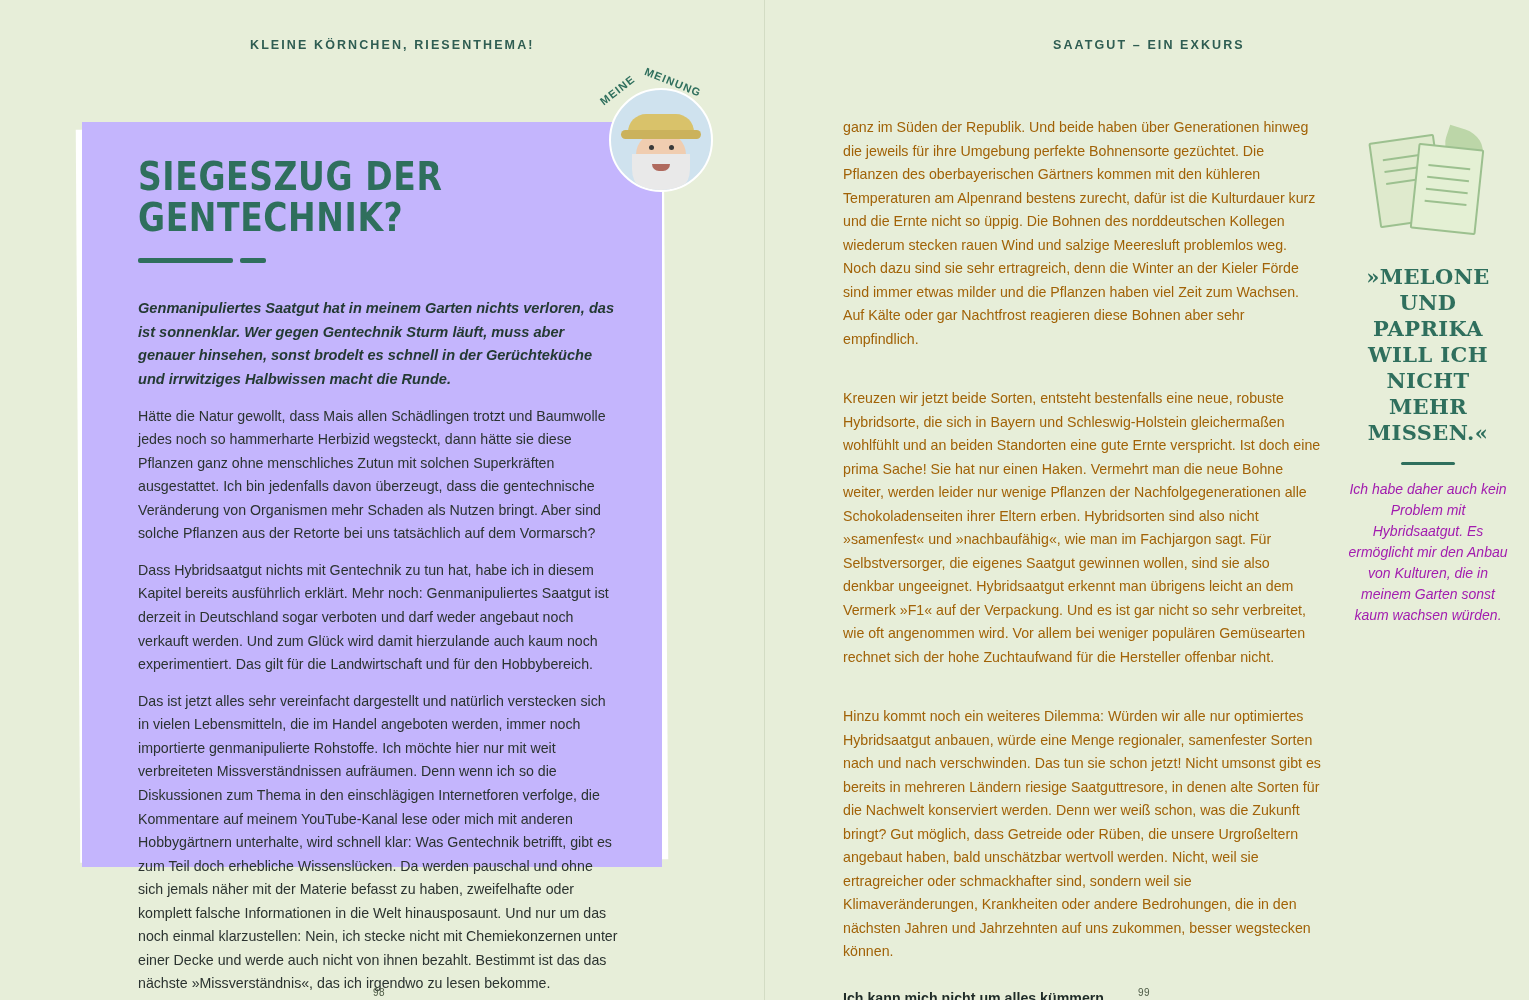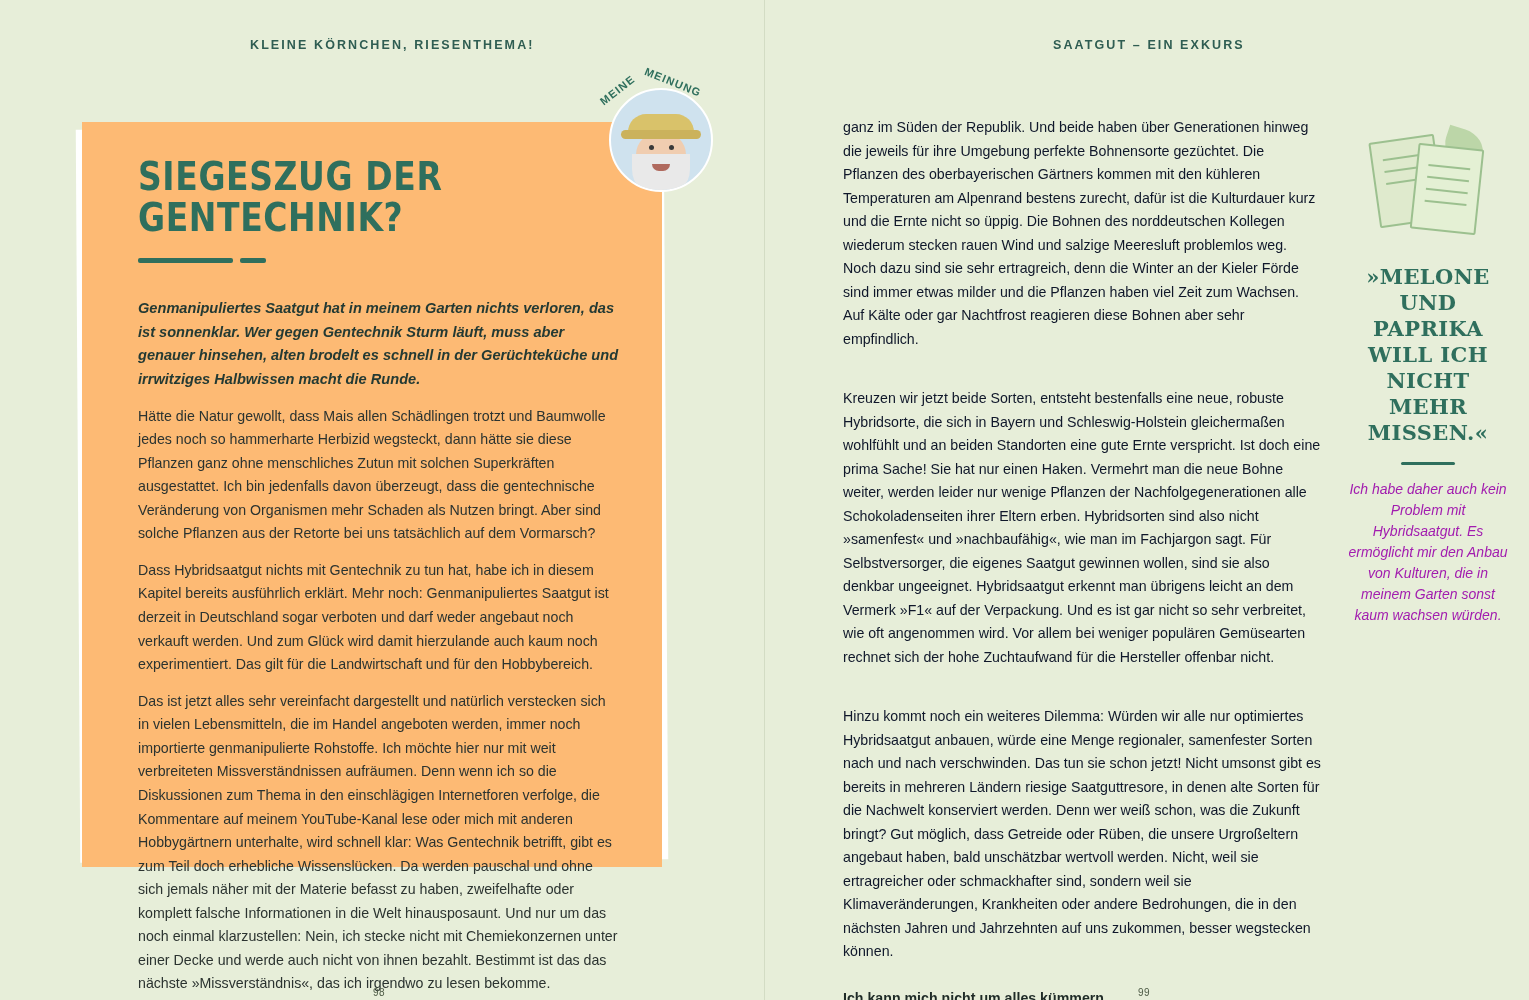--- a/index.html
+++ b/index.html
@@ -52,21 +52,21 @@
   .folio.left  { left: 373px; }
   .folio.right { left: 1138px; }
 
   
   .card {
     position: absolute;
     left: 82px;
     top: 122px;
     width: 580px;
     height: 745px;
-    background: #fdba74;
+    background: #c4b5fd;
     box-shadow: 0 0 0 0 rgba(0,0,0,0);
   }
   .card::before {
     
     content: "";
     position: absolute;
     left: -4px;
     top: 6px;
     width: 588px;
     height: 733px;
@@ -224,21 +224,21 @@
   .rightcol {
     position: absolute;
     left: 843px;
     top: 116px;
     width: 478px;
   }
   .rightcol p {
     margin: 0;
     font-size: 14.2px;
     line-height: 1.655;
-    color: #0f172a;
+    color: #a16207;
   }
   .rightcol p + p { margin-top: 36px; }
   .rightcol h3 {
     margin: 26px 0 1px 0;
     font-size: 14.2px;
     font-weight: 700;
     color: #1f2b27;
   }
   .rightcol h3.first { margin-top: 28px; }
 
@@ -323,21 +323,21 @@
 
   <div class="card">
     <div class="card-inner">
       <h1 class="title">Siegeszug der Gentechnik?</h1>
 
       <div class="rule-wrap">
         <div class="seg1"></div>
         <div class="seg2"></div>
       </div>
 
-      <p class="lead">Genmanipuliertes Saatgut hat in meinem Garten nichts verloren, das ist sonnenklar. Wer gegen Gentechnik Sturm läuft, muss aber genauer hinsehen, alten brodelt es schnell in der Gerüchteküche und irrwitziges Halbwissen macht die Runde.</p>
+      <p class="lead">Genmanipuliertes Saatgut hat in meinem Garten nichts verloren, das ist sonnenklar. Wer gegen Gentechnik Sturm läuft, muss aber genauer hinsehen, sonst brodelt es schnell in der Gerüchteküche und irrwitziges Halbwissen macht die Runde.</p>
       <p class="body">Hätte die Natur gewollt, dass Mais allen Schädlingen trotzt und Baumwolle jedes noch so hammerharte Herbizid wegsteckt, dann hätte sie diese Pflanzen ganz ohne menschliches Zutun mit solchen Superkräften ausgestattet. Ich bin jedenfalls davon überzeugt, dass die gentechnische Veränderung von Organismen mehr Schaden als Nutzen bringt. Aber sind solche Pflanzen aus der Retorte bei uns tatsächlich auf dem Vormarsch?</p>
       <p class="body">Dass Hybridsaatgut nichts mit Gentechnik zu tun hat, habe ich in diesem Kapitel bereits ausführlich erklärt. Mehr noch: Genmanipuliertes Saatgut ist derzeit in Deutschland sogar verboten und darf weder angebaut noch verkauft werden. Und zum Glück wird damit hierzulande auch kaum noch experimentiert. Das gilt für die Landwirtschaft und für den Hobbybereich.</p>
       <p class="body">Das ist jetzt alles sehr vereinfacht dargestellt und natürlich verstecken sich in vielen Lebensmitteln, die im Handel angeboten werden, immer noch importierte genmanipulierte Rohstoffe. Ich möchte hier nur mit weit verbreiteten Missverständnissen aufräumen. Denn wenn ich so die Diskussionen zum Thema in den einschlägigen Internetforen verfolge, die Kommentare auf meinem YouTube-Kanal lese oder mich mit anderen Hobbygärtnern unterhalte, wird schnell klar: Was Gentechnik betrifft, gibt es zum Teil doch erhebliche Wissenslücken. Da werden pauschal und ohne sich jemals näher mit der Materie befasst zu haben, zweifelhafte oder komplett falsche Informationen in die Welt hinausposaunt. Und nur um das noch einmal klarzustellen: Nein, ich stecke nicht mit Chemiekonzernen unter einer Decke und werde auch nicht von ihnen bezahlt. Bestimmt ist das das nächste »Missverständnis«, das ich irgendwo zu lesen bekomme.</p>
     </div>
   </div>
 
   <div class="badge">
     <div class="badge-text">
       <span style="left:14px; top:22px; transform:rotate(-38deg);">MEINE</span>
       <span style="left:60px; top:14px; transform:rotate(22deg);">MEINUNG</span>

